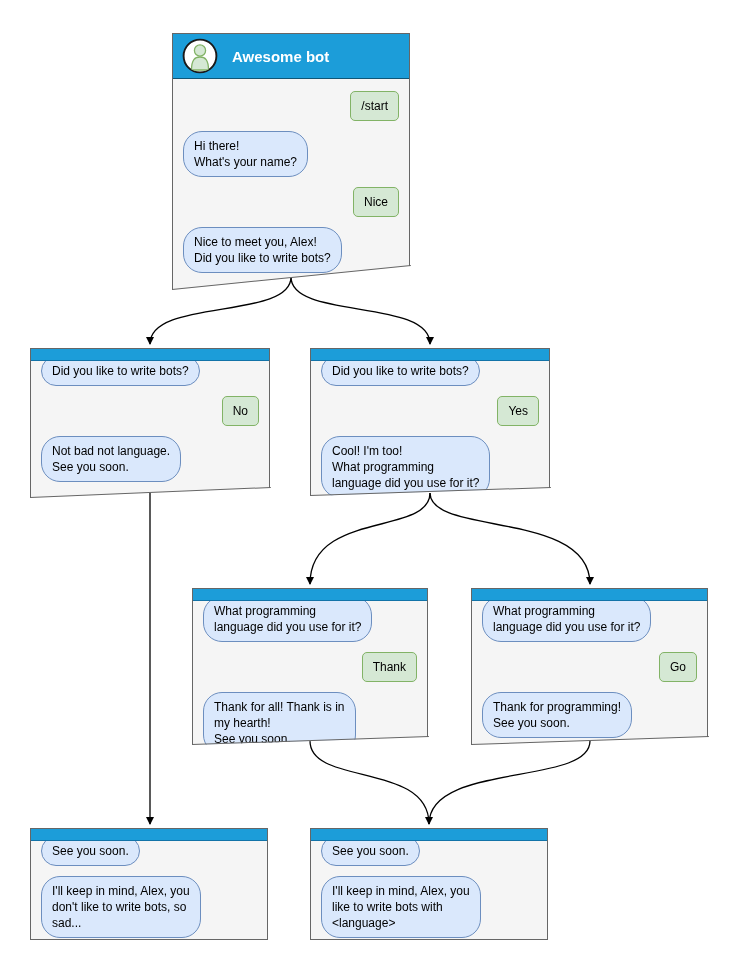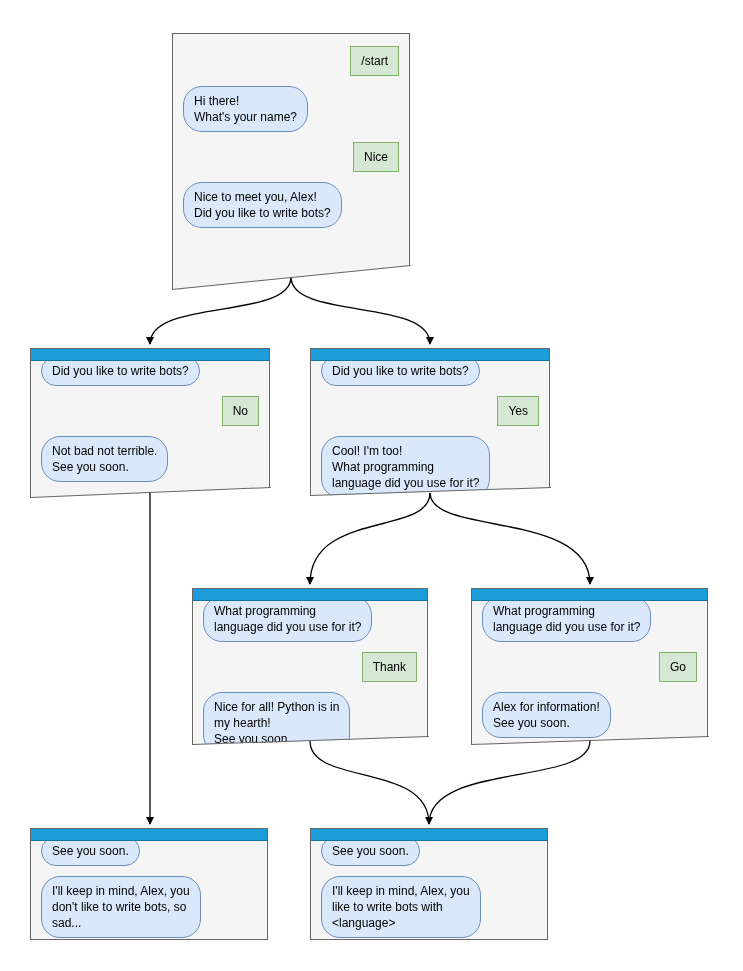--- a/index.html
+++ b/index.html
@@ -63,21 +63,21 @@
   .bubble {
     font-size: 12px; line-height: 16px; color: #000000;
     padding: 6px 10px;
     border-radius: 19px;
     white-space: pre-line;
     width: fit-content;
     max-width: 185px;
     box-sizing: border-box;
   }
   .bubble.bot  { background: #dae8fc; border: 1px solid #6c8ebf; align-self: flex-start; }
-  .bubble.user { background: #d5e8d4; border: 1px solid #82b366; align-self: flex-end; border-radius: 0; }
+  .bubble.user { background: #d5e8d4; border: 1px solid #82b366; align-self: flex-end; border-radius: 5px; }
 
   
   #win-start  { left: 172px; top: 33px;  width: 238px; height: 257px; }
   #win-start  .win-clip { clip-path: polygon(0 0, 100% 0, 100% calc(100% - 24px), 0 100%); }
   #win-start  .slant { top: 256px; width: 240px; transform: rotate(-5.76deg); }
 
   #win-no     { left: 30px;  top: 348px; width: 240px; height: 150px; }
   #win-no     .win-clip { clip-path: polygon(0 0, 100% 0, 100% calc(100% - 10px), 0 100%); }
   #win-no     .slant { top: 149px; width: 241px; transform: rotate(-2.39deg); }
 
@@ -116,39 +116,56 @@
       <path d="M 430 493 C 430 536, 310 510, 310 584" marker-end="url(#arrow)"></path>
       <path d="M 430 493 C 430 536, 590 510, 590 584" marker-end="url(#arrow)"></path>
       <path d="M 150 493 L 150 824" marker-end="url(#arrow)"></path>
       <path d="M 310 741 C 310 786, 429 762, 429 824" marker-end="url(#arrow)"></path>
       <path d="M 590 741 C 590 786, 429 762, 429 824"></path>
     </g>
   </svg>
 
   <div class="window" id="win-start">
     <div class="win-clip">
+      <div class="win-header">
+        <span class="avatar">
+          <svg viewBox="0 0 36 36" width="36" height="36">
+            <defs>
+                <clipPath id="avclip">
+                  <circle cx="18" cy="18" r="15.8"></circle>
+                </clipPath>
+              </defs>
+            <circle cx="18" cy="18" r="16.4" fill="#ffffff" stroke="#1a1a1a" stroke-width="1.9"></circle>
+            <g clip-path="url(#avclip)">
+              <circle cx="18" cy="12.5" r="5.6" fill="#d5e8d4" stroke="#82b366" stroke-width="1.3"></circle>
+              <path d="M 9.5 32 C 9.5 21.5 13 19 18 19 C 23 19 26.5 21.5 26.5 32 Z" fill="#d5e8d4" stroke="#82b366" stroke-width="1.3"></path>
+            </g>
+          </svg>
+        </span>
+        <span class="win-title">Awesome bot</span>
+      </div>
       <div class="msgs">
         <div class="bubble user">/start</div>
         <div class="bubble bot">Hi there!
 What's your name?</div>
         <div class="bubble user">Nice</div>
         <div class="bubble bot">Nice to meet you, Alex!
 Did you like to write bots?</div>
       </div>
     </div>
     <div class="slant"></div>
   </div>
 
   <div class="window tuck" id="win-no">
     <div class="win-clip">
       <div class="strip"></div>
       <div class="msgs">
         <div class="bubble bot">Did you like to write bots?</div>
         <div class="bubble user">No</div>
-        <div class="bubble bot">Not bad not terrible.
+        <div class="bubble bot">Not bad not language.
 See you soon.</div>
       </div>
     </div>
     <div class="slant"></div>
   </div>
 
   <div class="window tuck" id="win-yes">
     <div class="win-clip">
       <div class="strip"></div>
       <div class="msgs">
@@ -162,36 +179,36 @@
     <div class="slant"></div>
   </div>
 
   <div class="window tuck" id="win-python">
     <div class="win-clip">
       <div class="strip"></div>
       <div class="msgs">
         <div class="bubble bot">What programming
 language did you use for it?</div>
         <div class="bubble user">Thank</div>
-        <div class="bubble bot">Nice for all! Python is in
+        <div class="bubble bot">Thank for all! Thank is in
 my hearth!
 See you soon.</div>
       </div>
     </div>
     <div class="slant"></div>
   </div>
 
   <div class="window tuck" id="win-go">
     <div class="win-clip">
       <div class="strip"></div>
       <div class="msgs">
         <div class="bubble bot">What programming
 language did you use for it?</div>
         <div class="bubble user">Go</div>
-        <div class="bubble bot">Alex for information!
+        <div class="bubble bot">Thank for programming!
 See you soon.</div>
       </div>
     </div>
     <div class="slant"></div>
   </div>
 
   <div class="window tuck" id="win-end-no">
     <div class="win-clip">
       <div class="strip"></div>
       <div class="msgs">

